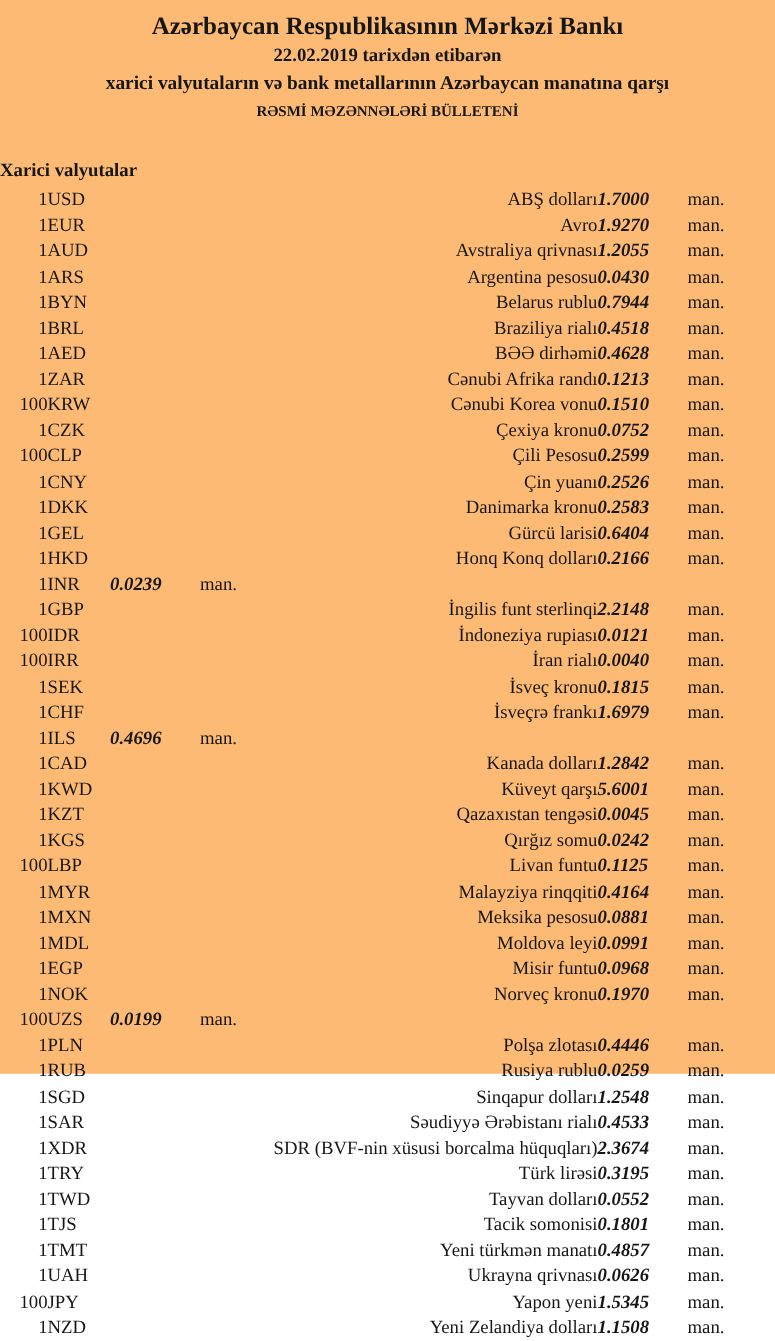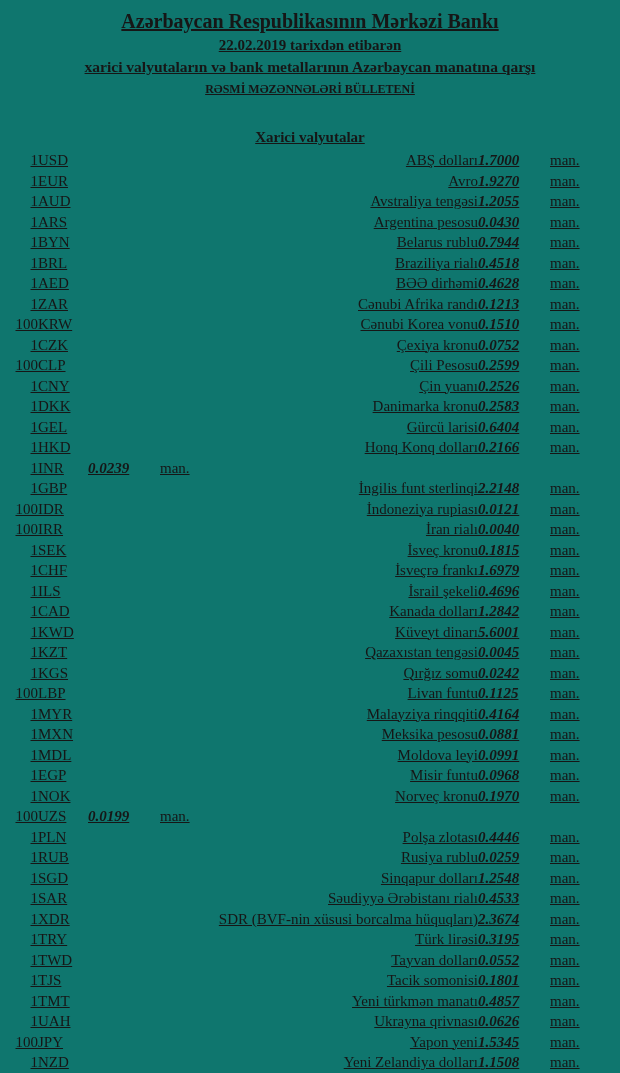--- a/index.html
+++ b/index.html
@@ -9,23 +9,22 @@
   }
   body {
     width: 620px;
     height: 1073px;
     overflow: hidden;
     color: #161616;
     font-family: "Liberation Serif", "DejaVu Serif", serif;
   }
   .page {
     width: 620px;
-    height: 1073px;
-    background: #0f766e;
-    text-decoration: underline;
+    height: 859px;
+    background: #fdba74;
   }
   .header {
     text-align: center;
   }
   .bank-name {
     margin: 0;
     padding-top: 9px;
     font-size: 20px;
     line-height: 25px;
     font-weight: bold;
@@ -43,21 +42,21 @@
   .bulletin-title {
     font-size: 12px;
     line-height: 23px;
     font-weight: bold;
   }
   .section-title {
     margin-top: 26px;
     font-size: 15px;
     line-height: 20px;
     font-weight: bold;
-    text-align: center;
+    text-align: left;
   }
   .rates-table {
     margin-top: 3px;
     padding-right: 22px;
   }
   .row {
     display: flex;
     align-items: baseline;
     height: 20.5px;
     line-height: 20.5px;
@@ -117,21 +116,21 @@
     <span class="qty">1</span>
     <span class="code">EUR</span>
     <span class="name">Avro</span>
     <span class="rate">1.9270</span>
     <span class="unit">man.</span>
   </div>
 
   <div class="row">
     <span class="qty">1</span>
     <span class="code">AUD</span>
-    <span class="name">Avstraliya tengəsi</span>
+    <span class="name">Avstraliya qrivnası</span>
     <span class="rate">1.2055</span>
     <span class="unit">man.</span>
   </div>
 
   <div class="row">
     <span class="qty">1</span>
     <span class="code">ARS</span>
     <span class="name">Argentina pesosu</span>
     <span class="rate">0.0430</span>
     <span class="unit">man.</span>
@@ -268,37 +267,36 @@
     <span class="qty">1</span>
     <span class="code">CHF</span>
     <span class="name">İsveçrə frankı</span>
     <span class="rate">1.6979</span>
     <span class="unit">man.</span>
   </div>
 
   <div class="row">
     <span class="qty">1</span>
     <span class="code">ILS</span>
-    <span class="name">İsrail şekeli</span>
     <span class="rate">0.4696</span>
     <span class="unit">man.</span>
   </div>
 
   <div class="row">
     <span class="qty">1</span>
     <span class="code">CAD</span>
     <span class="name">Kanada dolları</span>
     <span class="rate">1.2842</span>
     <span class="unit">man.</span>
   </div>
 
   <div class="row">
     <span class="qty">1</span>
     <span class="code">KWD</span>
-    <span class="name">Küveyt dinarı</span>
+    <span class="name">Küveyt qarşı</span>
     <span class="rate">5.6001</span>
     <span class="unit">man.</span>
   </div>
 
   <div class="row">
     <span class="qty">1</span>
     <span class="code">KZT</span>
     <span class="name">Qazaxıstan tengəsi</span>
     <span class="rate">0.0045</span>
     <span class="unit">man.</span>

